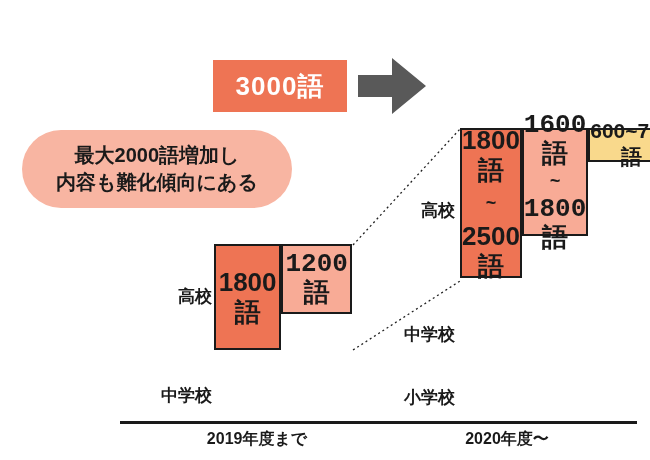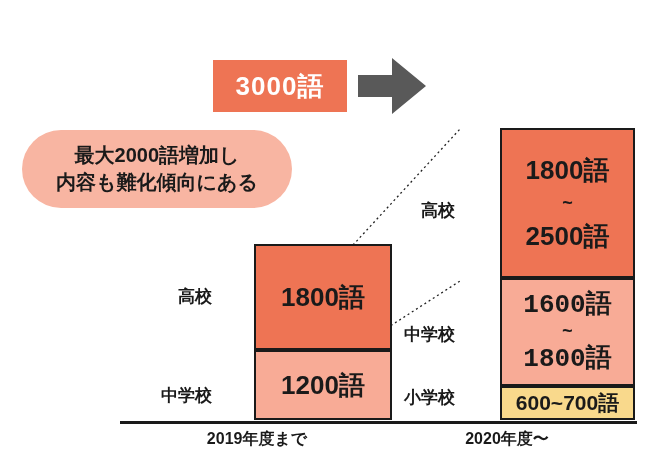--- a/index.html
+++ b/index.html
@@ -16,35 +16,35 @@
   }
   .box-before{left:213px;top:60px;width:134px;height:52px;}
   .box-after{left:430px;top:59px;width:203px;height:51px;}
   
   .bubble{
     left:22px;top:130px;width:270px;height:78px;border-radius:40px;
     background:#F8B5A2;display:flex;flex-direction:column;align-items:center;
     justify-content:center;font-weight:700;font-size:20px;line-height:27px;
   }
   
-  .bar{display:flex;flex-direction:column;margin-left:40px;}
+  .bar{display:flex;flex-direction:row;}
   .bar-left{left:214px;top:244px;width:138px;height:176px;}
   .bar-right{left:460px;top:128px;width:135px;height:292px;}
   .seg{
     box-sizing:border-box;border:2px solid #1a1a1a;
     display:flex;flex-direction:column;align-items:center;justify-content:center;
     font-weight:700;font-size:26px;text-align:center;
   }
   .seg-orange{background:#EE7454;}
   .seg-salmon{background:#F8AB96;}
   .seg-yellow{background:#F9D98C;}
   .seg .tilde{font-size:18px;line-height:20px;}
   .seg .vline{line-height:30px;}
   .seg-lhs{height:106px;}
-  .seg-ljhs{height:70px;}
+  .seg-ljhs{height:70px;font-family:Liberation Mono, monospace;}
   .seg-rhs{height:150px;gap:8px;}
   .seg-rjhs{height:108px;gap:2px;font-family:Liberation Mono, monospace;}
   .seg-res{height:34px;font-size:21px;}
   
   .side-label{
     width:72px;text-align:right;font-size:17px;font-weight:600;line-height:18px;
   }
   .lab-l-hs{left:140px;top:288px;}
   .lab-l-jhs{left:140px;top:387px;}
   .lab-r-hs{left:383px;top:202px;}

